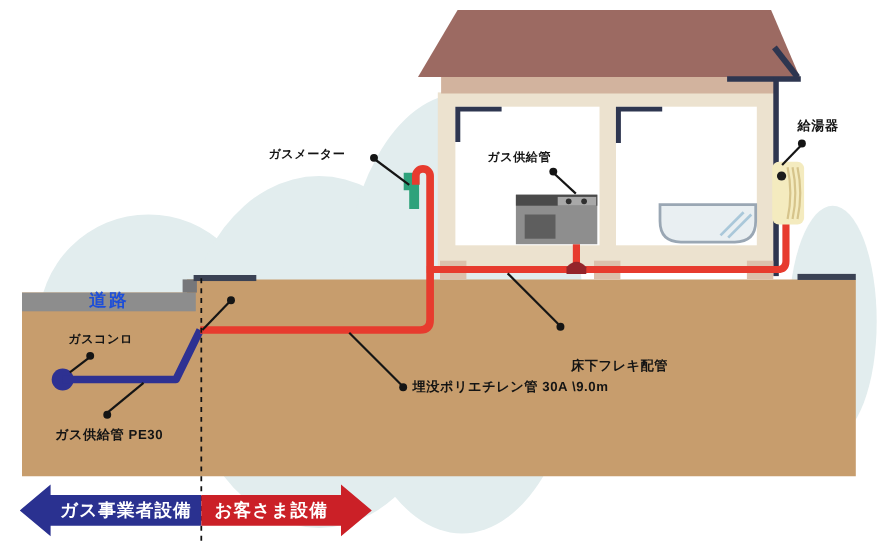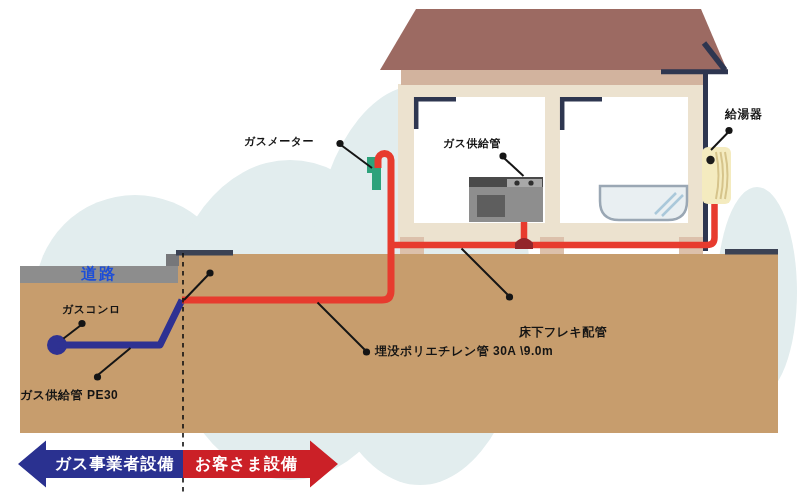--- a/index.html
+++ b/index.html
@@ -114,20 +114,20 @@
       <circle cx="366.5" cy="352" r="3.6"></circle>
       <circle cx="509.5" cy="297" r="3.6"></circle>
     </g>
   </svg>
 
   <div class="lbl" style="left:244px;top:132px;">ガスメーター</div>
   <div class="lbl" style="left:443px;top:134px;">ガス供給管</div>
   <div class="lbl big" style="left:725px;top:105px;">給湯器</div>
   <div class="lbl road" style="left:81px;top:265px;">道路</div>
   <div class="lbl" style="left:62px;top:300px;">ガスコンロ</div>
-  <div class="lbl big" style="left:20px;top:386px;">ガス供給管 PE30</div>
+  <div class="lbl big" style="left:50px;top:386px;">ガス供給管 PE30</div>
   <div class="lbl big" style="left:375px;top:342px;text-align:right;">埋没ポリエチレン管 30A \9.0m</div>
   <div class="lbl big" style="left:519px;top:289px;margin-top:34px;">床下フレキ配管</div>
 
   <div class="arrow-text" style="left:46px;top:450px;width:137px;height:28px;">ガス事業者設備</div>
   <div class="arrow-text" style="left:183px;top:450px;width:127px;height:28px;">お客さま設備</div>
 
 </div>
 
 </body></html>

